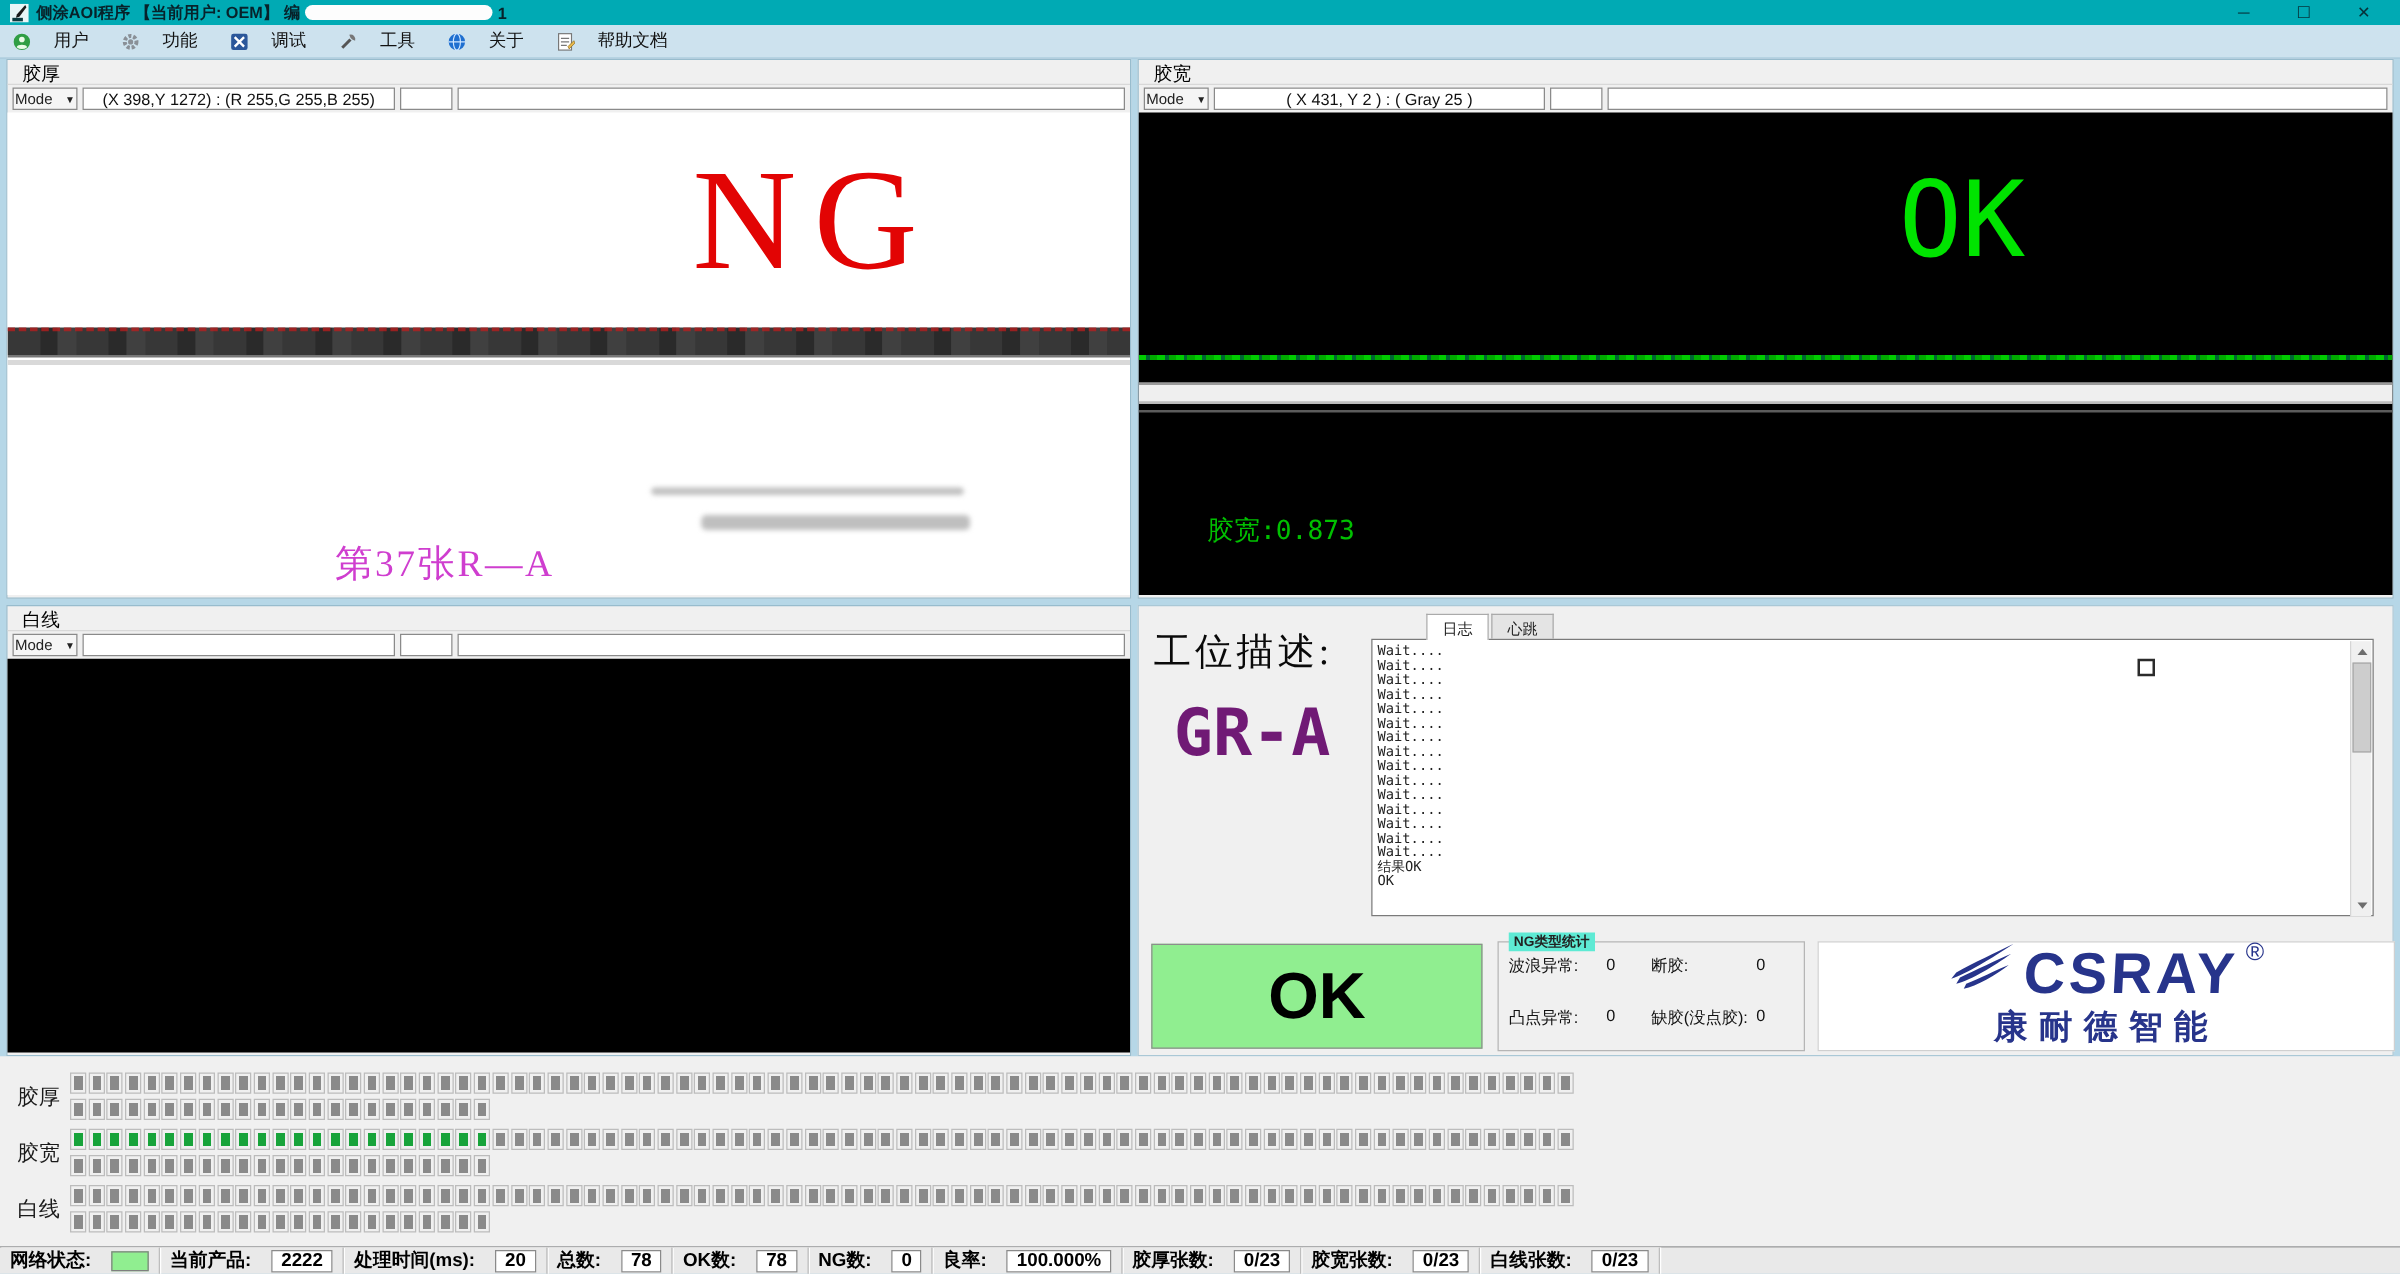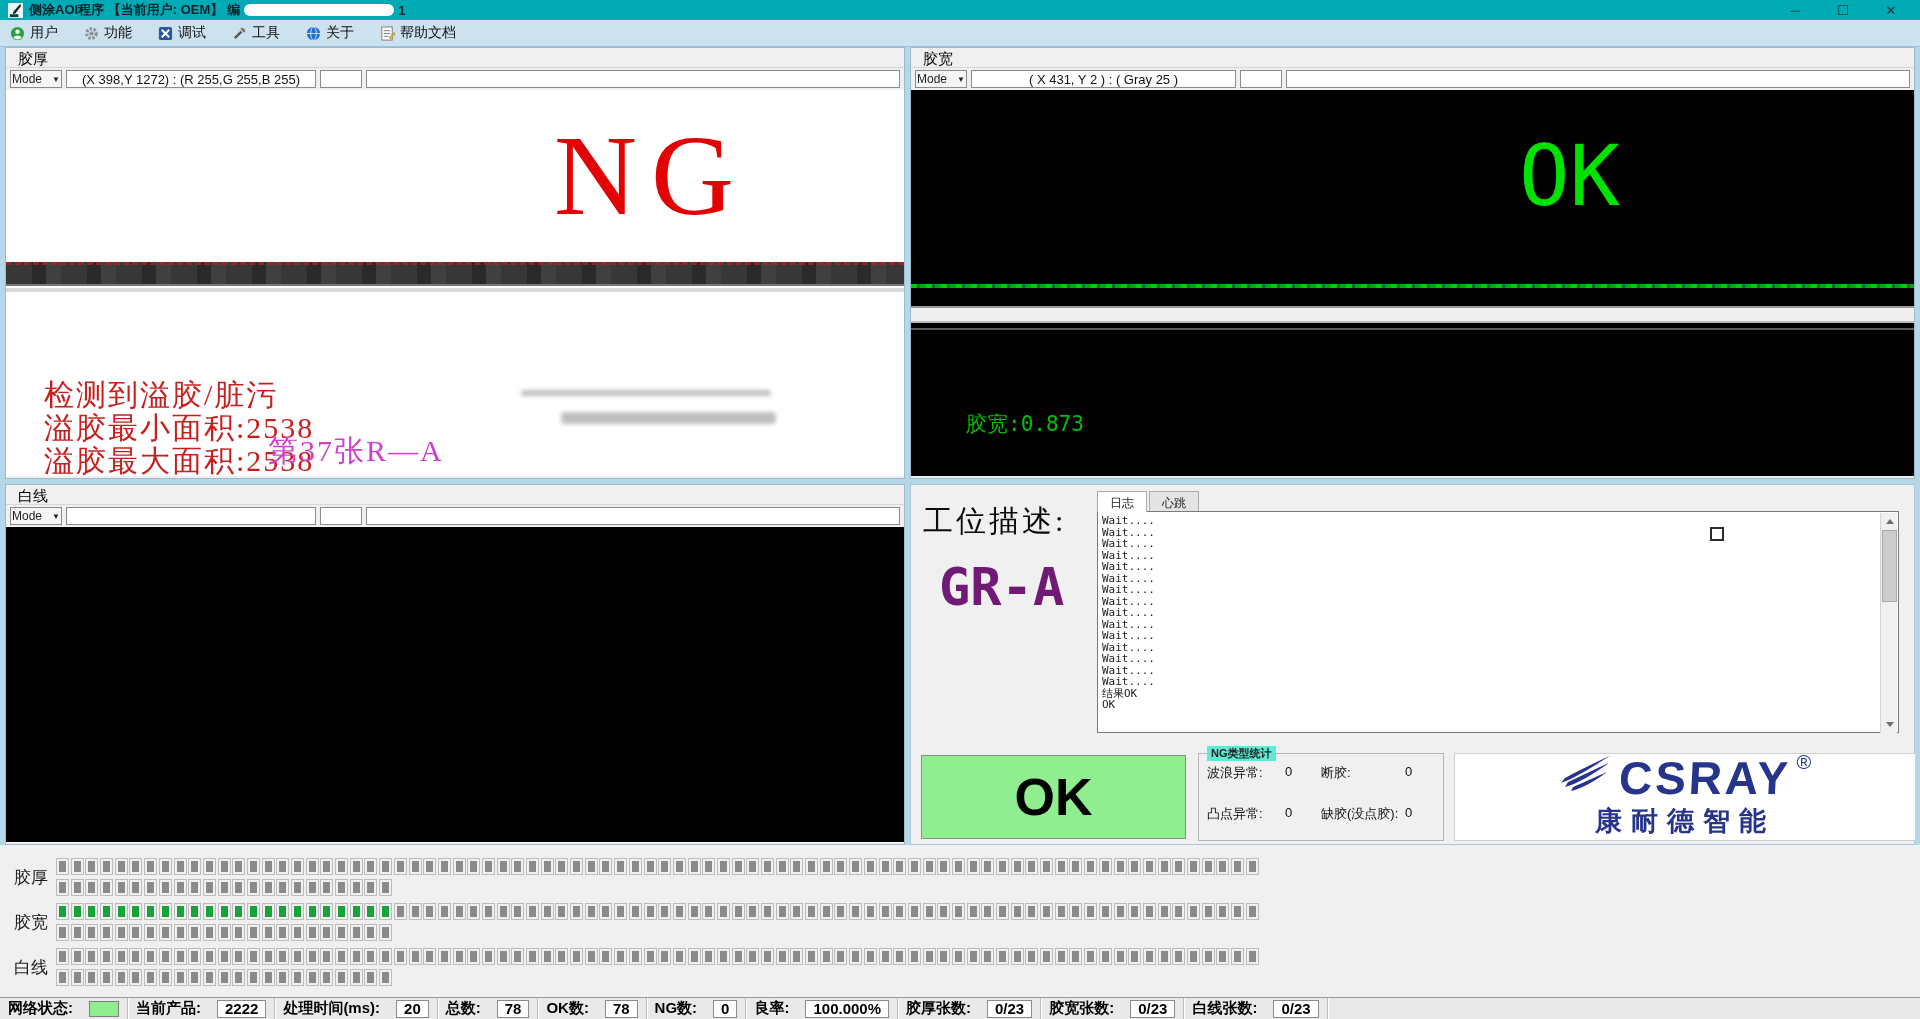--- a/index.html
+++ b/index.html
@@ -12,21 +12,21 @@
   .app-icon { width:15px; height:15px; margin-right:6px; flex:0 0 auto; }
   .title-text { font-size:13px; color:#07222a; font-weight:bold; display:flex; align-items:center; gap:4px; }
   .redact { display:inline-block; width:150px; height:12px; background:#fdfdfd; border-radius:7px; }
   .win-btns { margin-left:auto; display:flex; gap:34px; padding-right:14px; color:#06333a; font-size:13px; }
   .win-btn { cursor:default; width:14px; text-align:center; }
 
   
   .menubar { position:absolute; left:0; top:20px; width:1920px; height:27px;
     background:#cde2ee; border-bottom:1px solid #9fc3d6; display:flex; align-items:center;
     padding-left:10px; gap:26px; }
-  .menu-item { display:flex; align-items:center; gap:5px; font-size:14px; color:#111; }
+  .menu-item { display:flex; align-items:center; gap:18px; font-size:14px; color:#111; }
   .mi-icon { width:15px; height:15px; display:inline-block; }
 
   
   .main { position:absolute; left:0; top:47px; width:1920px; height:798px; background:#b6d7e7; }
   .panel { position:absolute; background:#f0f0f0; border:1px solid #98bccd; }
   .panel-header { height:20px; font-size:15px; color:#000; padding:2px 0 0 12px;
     border-bottom:1px solid #d8d8d8; }
   .panel-toolbar { height:22px; display:flex; align-items:center; padding:1px 4px; gap:4px; }
   .mode-btn { width:52px; height:18px; background:#f5f5f5; border:1px solid #8a8a8a;
     font-size:12px; display:flex; align-items:center; justify-content:center; gap:10px; color:#222; }
@@ -67,21 +67,21 @@
   .gw-measure { position:absolute; left:55px; top:320px; font-family:"DejaVu Sans Mono",monospace;
     font-size:21px; color:#00c000; }
 
   
   .q4 { background:#f0f0f0; }
   .station-label { position:absolute; left:12px; top:16px; font-size:30px; color:#0a0a0a;
     font-family:"Liberation Serif",serif; letter-spacing:3px; }
   .station-value { position:absolute; left:28px; top:72px; font-size:52px; font-weight:bold;
     font-family:"DejaVu Sans Mono",monospace; color:#701a75; }
 
-  .log-panel { position:absolute; left:186px; top:6px; width:802px; height:242px; }
+  .log-panel { position:absolute; left:186px; top:6px; width:802px; height:242px;padding-left:44px; }
   .log-tabs { display:flex; height:20px; }
   .log-tab { font-size:12px; padding:3px 12px 0; color:#222; border:1px solid #aaa;
     border-bottom:none; background:#e4e4e4; margin-right:2px; }
   .log-tab.active { background:#fff; position:relative; z-index:2; height:21px; }
   .log-list { position:absolute; left:0; top:20px; width:802px; height:222px; background:#fff;
     border:1px solid #7a7a7a; padding:3px 2px 0 4px; }
   .log-lines { font-family:"DejaVu Sans Mono",monospace; font-size:11px; line-height:11.5px; color:#222; }
   .vscroll { position:absolute; right:1px; top:1px; width:17px; height:220px; background:#f0f0f0;
     border-left:1px solid #d5d5d5; }
   .vs-btn { width:17px; height:17px; display:flex; align-items:center; justify-content:center; }
@@ -219,25 +219,20 @@
       <div class="tb-box tb-coord">(X 398,Y 1272) : (R 255,G 255,B 255)</div>
       <div class="tb-box tb-small"></div>
       <div class="tb-box tb-wide"></div>
     </div>
     <div class="canvas canvas-white">
       <div class="ng-text">NG</div>
       <div class="strip-band"></div>
       <div class="strip-shadow"></div>
       <div class="smudge smudge1"></div>
       <div class="smudge smudge2"></div>
-      <div class="defect-lines">
-        <div>检测到溢胶/脏污</div>
-        <div>溢胶最小面积:2538</div>
-        <div>溢胶最大面积:2538</div>
-      </div>
       <div class="magenta-overlay">第37张R—A</div>
     </div>
   </div>
 
   <div class="panel" style="left:910px;top:0;width:1005px;height:432px;">
     <div class="panel-header">胶宽</div>
     <div class="panel-toolbar">
       <div class="mode-btn">
         <span>Mode</span>
         <span class="mode-caret">▼</span>

